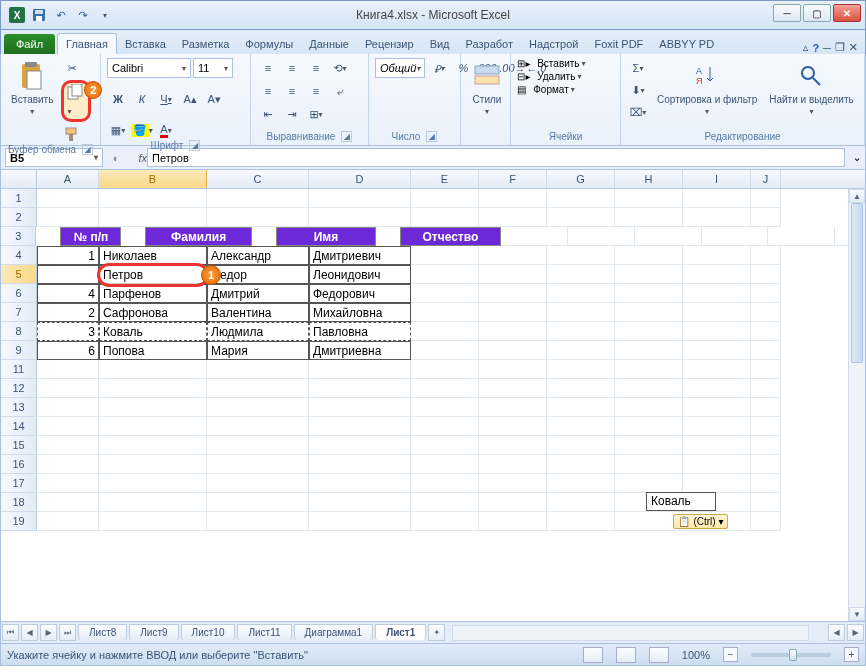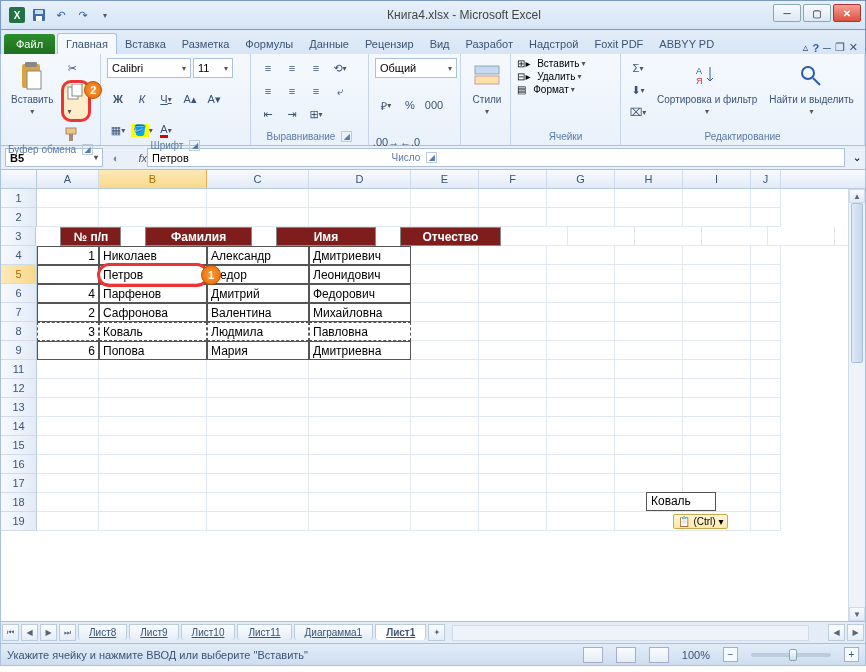--- a/index.html
+++ b/index.html
@@ -2,21 +2,21 @@
 <html><head>
 <meta charset="utf-8">
 <style>
 * { box-sizing: border-box; margin: 0; padding: 0; font-family: "Segoe UI", Tahoma, sans-serif; }
 body { background: #fff; overflow: hidden; width: 866px; height: 672px; position: relative; }
 
 
 .titlebar { height: 30px; background: linear-gradient(#e8f0fb, #d6e5f5); border: 1px solid #7a9ac5; display: flex; align-items: center; position: relative; }
 .qat { display: flex; align-items: center; gap: 2px; padding-left: 6px; }
 .qat-icon { width: 20px; height: 20px; display: flex; align-items: center; justify-content: center; font-size: 11px; }
-.title-center { position: absolute; left: 50%; transform: translateX(-50%); font-size: 12px; color: #444; margin-left: 31px; }
+.title-center { position: absolute; left: 50%; transform: translateX(-50%); font-size: 12px; color: #444; }
 .win-controls { position: absolute; right: 4px; top: 3px; display: flex; gap: 2px; }
 .win-btn { width: 28px; height: 18px; border: 1px solid #8aa; background: linear-gradient(#f8fbfe,#dce8f5); border-radius: 2px; display:flex;align-items:center;justify-content:center;font-size:10px;}
 .win-close { background: linear-gradient(#f5a097,#d9523e); color:#fff; border-color:#a33; font-weight:bold;}
 
 
 .ribbon-tabs { height: 24px; background: linear-gradient(#e4edf9,#d6e5f5); border-left:1px solid #7a9ac5;border-right:1px solid #7a9ac5; display: flex; align-items: flex-end; padding-left: 3px; font-size: 11px; }
 .file-tab { background: linear-gradient(#2a8e2a,#1f6f1f); color:#fff; padding: 4px 12px; border-radius: 3px 3px 0 0; margin-right:2px;}
 .tab { padding: 4px 8px; color: #3b5475; cursor:default; }
 .tab.active { background: #f5f9fd; border: 1px solid #a9c0de; border-bottom: none; border-radius: 3px 3px 0 0; color:#3b5475;}
 .ribbon-help { position:absolute; right:8px; display:flex; gap:4px; align-items:center; font-size:11px; color:#3b5475;}
@@ -49,21 +49,21 @@
 .grid-area { position:relative; height: 452px; border:1px solid #a9c0de; border-top:none; overflow:hidden; background:#fff;}
 .col-headers { display:flex; height:19px; background:linear-gradient(#f7faff,#e2ebf6); border-bottom:1px solid #b8cce0; font-size:11px;}
 .corner { width:36px; border-right:1px solid #b8cce0; background:linear-gradient(#f7faff,#e2ebf6);}
 .ch { border-right:1px solid #d0dceb; text-align:center; line-height:18px; color:#3b5475;}
 .ch.sel { background:linear-gradient(#fde9b8,#f8d98a); color:#a56a00; border-right-color:#e0b050;}
 .rows { position:relative; }
 .row { display:flex; height:19px; }
 .rh { width:36px; background:linear-gradient(to right,#f7faff,#e2ebf6); border-right:1px solid #b8cce0; border-bottom:1px solid #d0dceb; text-align:center; font-size:11px; line-height:18px; color:#3b5475;}
 .rh.sel { background:linear-gradient(to right,#fde9b8,#f8d98a); color:#a56a00;}
 .cell { border-right:1px solid #e2e8f0; border-bottom:1px solid #e2e8f0; font-size:12px; padding:0 3px; line-height:18px; overflow:hidden; white-space:nowrap; background:#fff;}
-.hdr-cell { background:#7f1d1d; color:#fff; font-weight:bold; text-align:center; border:1px solid #888;margin-left:24px;}
+.hdr-cell { background:#6d28d9; color:#fff; font-weight:bold; text-align:center; border:1px solid #888;margin-left:24px;}
 .data-cell { border:1px solid #555; }
 .num { text-align:right; }
 .marching { border:1.5px dashed #555 !important; }
 
 
 .cA{width:62px;} .cB{width:108px;} .cC{width:102px;} .cD{width:102px;}
 .cE{width:68px;} .cF{width:68px;} .cG{width:68px;} .cH{width:68px;} .cI{width:68px;} .cJ{width:30px;}
 
 
 .sel-ring { position:absolute; border:3px solid #e33; border-radius:12px; pointer-events:none; box-shadow:0 0 0 1px rgba(255,255,255,.7) inset;}
@@ -74,21 +74,21 @@
 .paste-opt { position:absolute; border:1px solid #c9a94d; background:linear-gradient(#fff5da,#ffe8a8); font-size:10px; padding:1px 4px; display:flex;align-items:center;gap:3px; border-radius:2px;}
 
 
 .vscroll { position:absolute; right:0; top:19px; bottom:0; width:17px; background:#eef3fa; border-left:1px solid #cfdbeb;}
 .vthumb{ position:absolute; left:2px; right:2px; top:14px; height:160px; background:linear-gradient(to right,#dfe9f6,#c7d7ec); border:1px solid #a9c0de; border-radius:2px;}
 .vbtn{position:absolute;left:0;right:0;height:14px;background:linear-gradient(#f7faff,#e2ebf6);border:1px solid #cfdbeb;display:flex;align-items:center;justify-content:center;font-size:8px;color:#567;}
 
 
 .sheet-bar { height:22px; background:#e4edf7; border:1px solid #a9c0de; border-top:none; display:flex; align-items:center; font-size:10px; position:relative;}
 .nav-btn { width:17px;height:17px; border:1px solid #bcd; background:linear-gradient(#fafdff,#e4edf7); margin:0 1px; display:flex;align-items:center;justify-content:center;font-size:8px;color:#567;}
-.stab { padding:2px 10px; background:linear-gradient(#fafdff,#e4edf7); border:1px solid #bcd; border-bottom:none; border-radius:0 0 3px 3px; margin:0 1px; color:#3b5475; transform:translateY(-1px);text-decoration:underline;}
+.stab { padding:2px 10px; background:linear-gradient(#fafdff,#e4edf7); border:1px solid #bcd; border-bottom:none; border-radius:0 0 3px 3px; margin:0 1px; color:#3b5475; transform:translateY(-1px);}
 .stab.active { background:#fff; font-weight:bold;}
 .hscroll { flex:1; margin:0 18px 0 6px; height:16px; background:#eef3fa; border:1px solid #cfdbeb; position:relative;}
 
 
 .status { height:22px; background:linear-gradient(#e2ecf8,#cdddf0); border:1px solid #a9c0de; border-top:none; display:flex;align-items:center; font-size:11px; color:#3b5475; padding:0 6px; justify-content:space-between;}
 .zoom { display:flex;align-items:center; gap:13px;}
 .zoom-btn{width:15px;height:15px;border:1px solid #aac;background:#f5faff;display:flex;align-items:center;justify-content:center;font-size:10px;}
 .slider{width:80px;height:4px;background:#bcd;position:relative;border-radius:2px;}
 .slider-thumb{position:absolute;left:38px;top:-4px;width:8px;height:12px;background:linear-gradient(#fafdff,#d0ddef);border:1px solid #8aa;border-radius:2px;}
 .view-btn{width:20px;height:16px;border:1px solid #aac;background:linear-gradient(#fafdff,#e4edf7);}
@@ -242,21 +242,21 @@
         <div class="mini">⊞<span class="arrow-svg">▾</span></div>
       </div>
     </div>
     <div class="group-label">
         <span>Выравнивание</span>
         <span class="dlg">◢</span>
       </div>
   </div>
 
   <div class="group" style="width:92px;">
-    <div class="group-body" style="flex-direction:column;gap:17px;">
+    <div class="group-body" style="flex-direction:row;gap:3px;font-style:italic;">
       <div class="combo" style="width:82px;">
           <span>Общий</span>
           <span class="arrow-svg">▾</span>
         </div>
       <div class="mini-row">
         <div class="mini">₽<span class="arrow-svg">▾</span></div>
         <div class="mini">%</div>
         <div class="mini">000</div>
       </div>
       <div class="mini-row">

